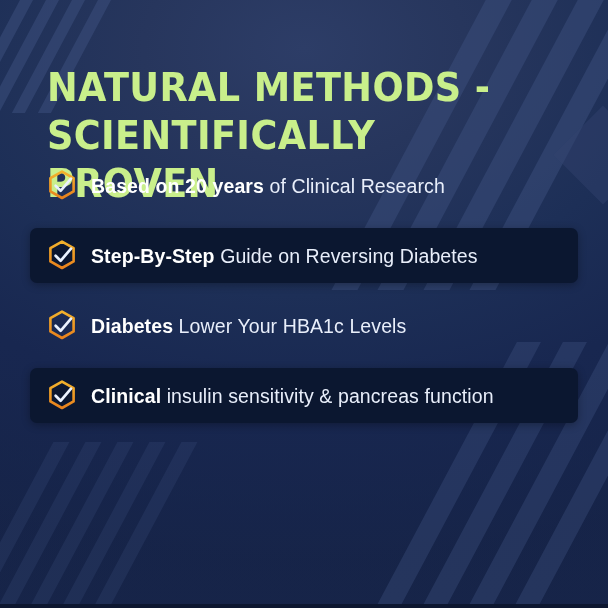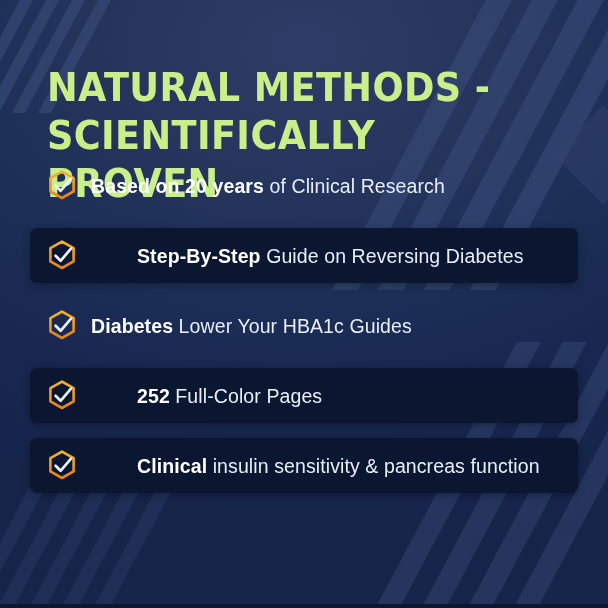--- a/index.html
+++ b/index.html
@@ -83,21 +83,20 @@
     padding-left: 45px;
     box-sizing: border-box;
   }
   .feature-row.shaded {
     margin-left: 30px;
     margin-right: 30px;
     padding-left: 15px;
     background: #0b1730;
     border-radius: 7px;
     box-shadow: 0 2px 9px rgba(0,0,0,.30);
-    gap: 46px;
   }
 
   .check-badge {
     flex: 0 0 auto;
     width: 34px;
     height: 34px;
     position: relative;
     margin-right: 12px;
   }
   .check-badge svg { display: block; width: 34px; height: 34px; }
@@ -197,44 +196,29 @@
           <defs>
             <linearGradient id="hx3" x1="0" y1="0" x2="0" y2="1">
               <stop offset="0%" stop-color="#f2b22c"></stop>
                 <stop offset="100%" stop-color="#e8811c"></stop>
             </linearGradient>
           </defs>
           <path d="M17 2.6 L28.6 9.2 L28.6 22.4 L17 29 L5.4 22.4 L5.4 9.2 Z" fill="none" stroke="url(#hx3)" stroke-width="2.6" stroke-linejoin="round"></path>
           <path d="M10.6 16.8 L15.6 21.8 L26 9.6" fill="none" stroke="#eaf2ff" stroke-width="2.7" stroke-linecap="round" stroke-linejoin="round"></path>
         </svg>
       </span>
-      <span class="feature-text"><b class="lead">Diabetes</b><span class="rest"> Lower Your HBA1c Guides</span></span>
-    </div>
+      <span class="feature-text"><b class="lead">Diabetes</b><span class="rest"> Lower Your HBA1c Levels</span></span>
+    </div>
+
+
 
     <div class="feature-row shaded">
       <span class="check-badge">
         <svg viewBox="0 0 34 34" aria-hidden="true">
           <defs>
-            <linearGradient id="hx4" x1="0" y1="0" x2="0" y2="1">
-              <stop offset="0%" stop-color="#f2b22c"></stop>
-                <stop offset="100%" stop-color="#e8811c"></stop>
-            </linearGradient>
-          </defs>
-          <path d="M17 2.6 L28.6 9.2 L28.6 22.4 L17 29 L5.4 22.4 L5.4 9.2 Z" fill="none" stroke="url(#hx4)" stroke-width="2.6" stroke-linejoin="round"></path>
-          <path d="M10.6 16.8 L15.6 21.8 L26 9.6" fill="none" stroke="#eaf2ff" stroke-width="2.7" stroke-linecap="round" stroke-linejoin="round"></path>
-        </svg>
-      </span>
-      <span class="feature-text"><b class="lead">252</b><span class="rest"> Full-Color Pages</span></span>
-    </div>
-
-
-    <div class="feature-row shaded">
-      <span class="check-badge">
-        <svg viewBox="0 0 34 34" aria-hidden="true">
-          <defs>
             <linearGradient id="hx6" x1="0" y1="0" x2="0" y2="1">
               <stop offset="0%" stop-color="#f2b22c"></stop>
                 <stop offset="100%" stop-color="#e8811c"></stop>
             </linearGradient>
           </defs>
           <path d="M17 2.6 L28.6 9.2 L28.6 22.4 L17 29 L5.4 22.4 L5.4 9.2 Z" fill="none" stroke="url(#hx6)" stroke-width="2.6" stroke-linejoin="round"></path>
           <path d="M10.6 16.8 L15.6 21.8 L26 9.6" fill="none" stroke="#eaf2ff" stroke-width="2.7" stroke-linecap="round" stroke-linejoin="round"></path>
         </svg>
       </span>
       <span class="feature-text"><b class="lead">Clinical</b><span class="rest"> insulin sensitivity &amp; pancreas function</span></span>

